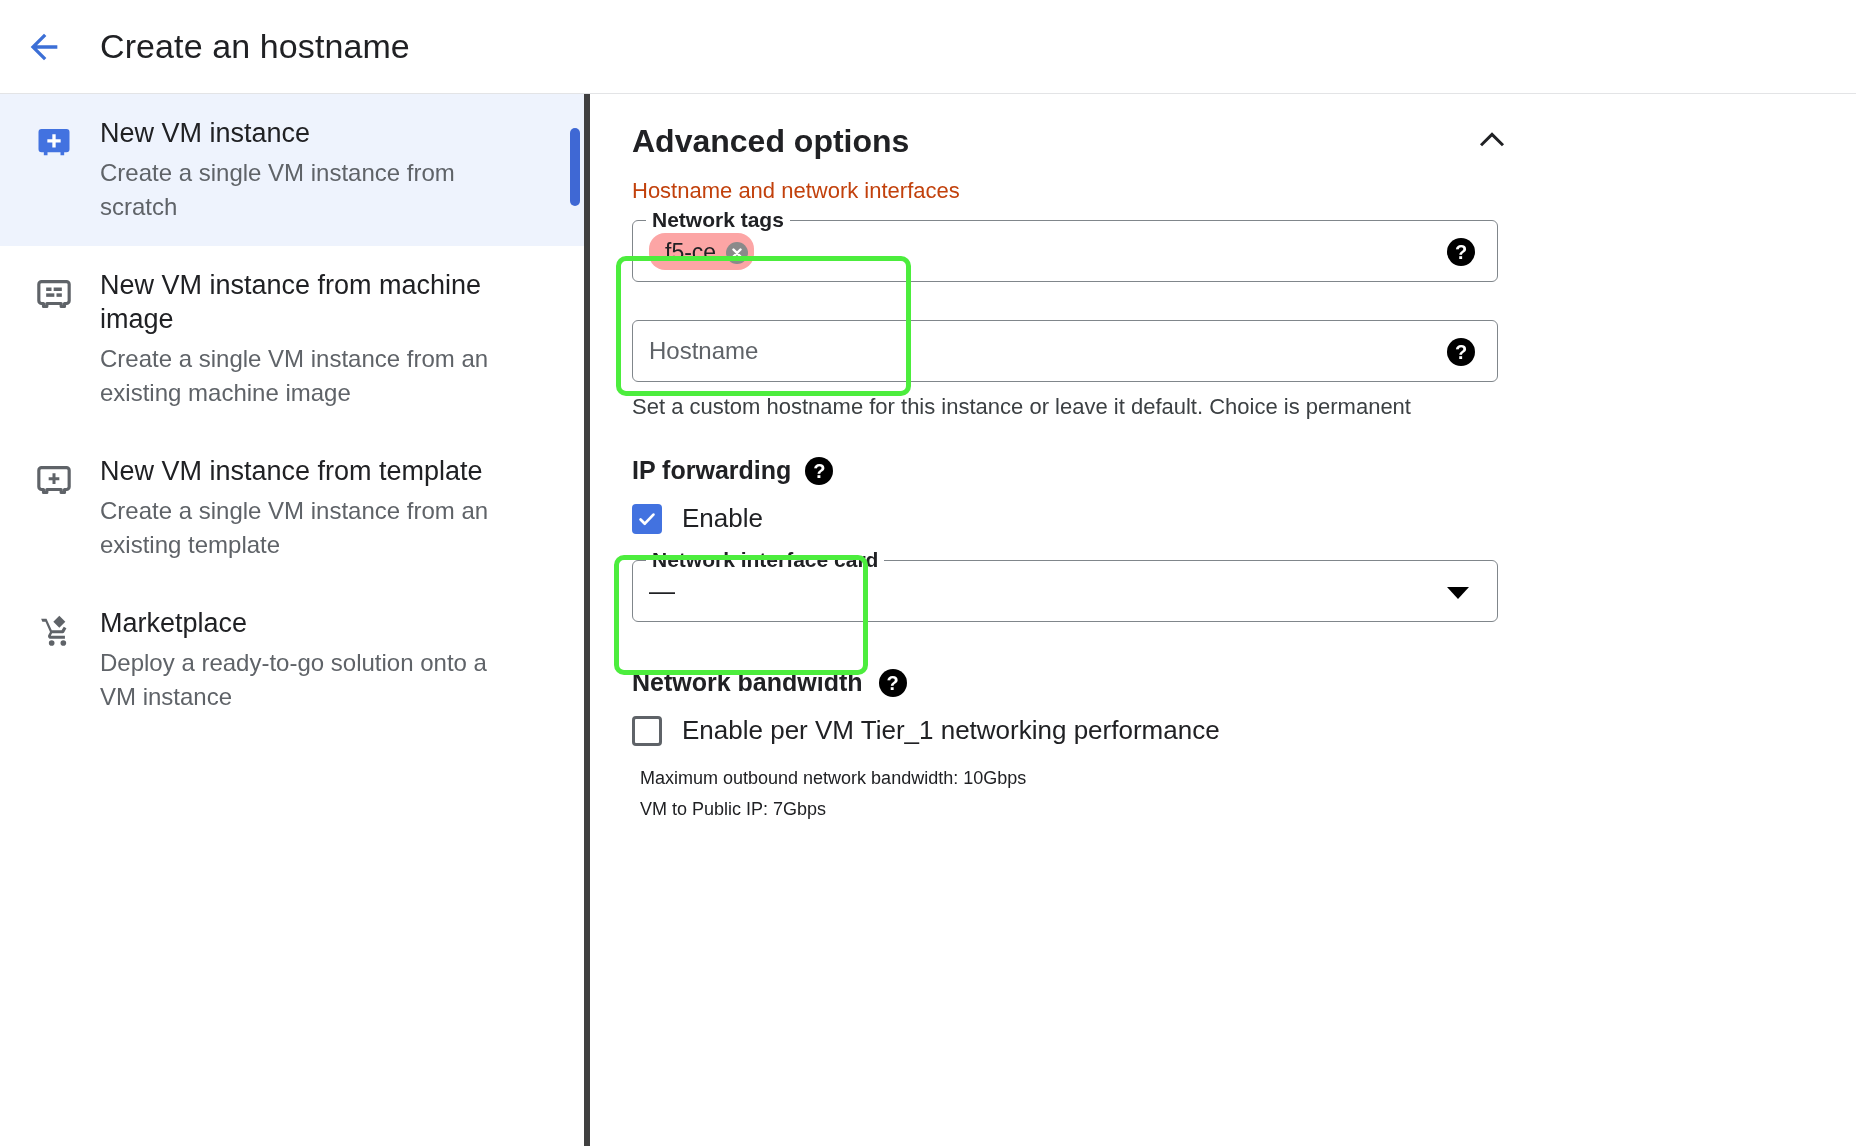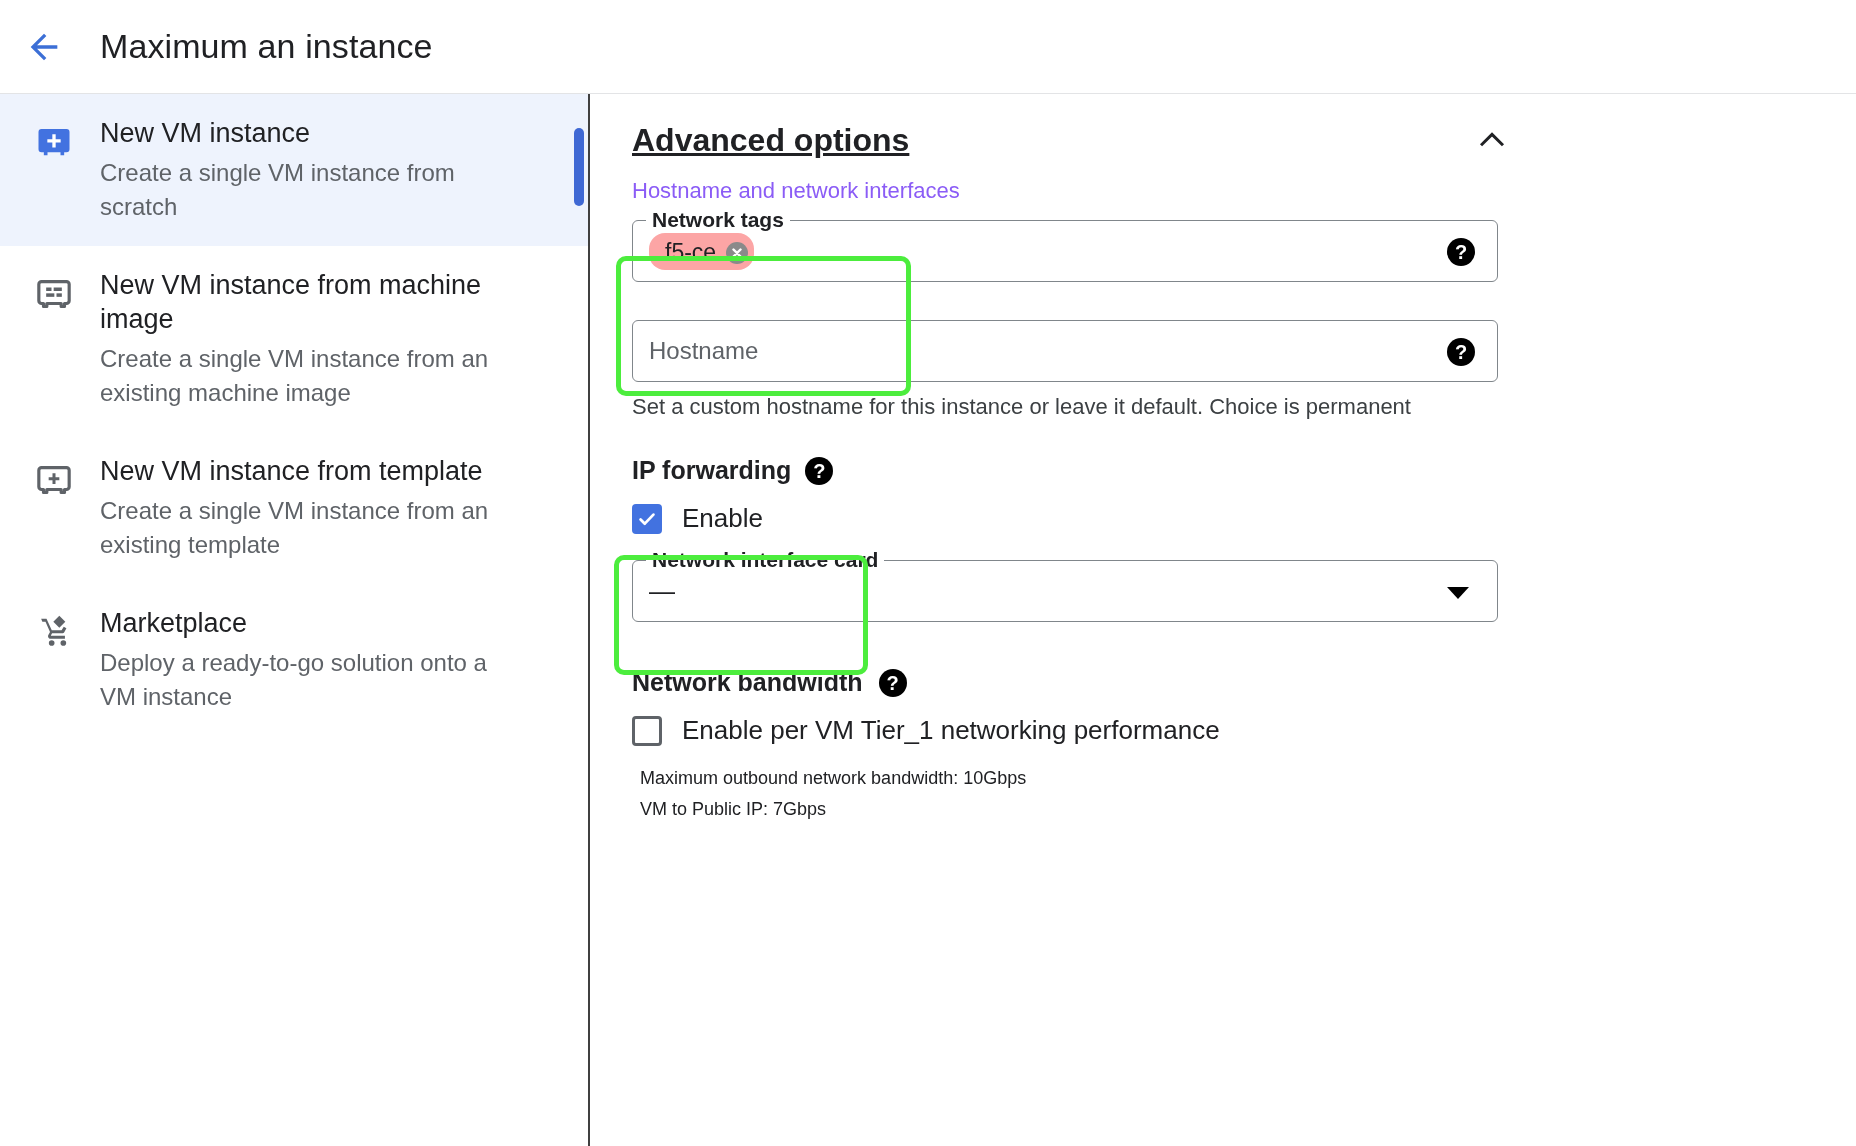--- a/index.html
+++ b/index.html
@@ -48,21 +48,21 @@
   .body-wrap {
     display: flex;
     height: 1052px;
     box-sizing: border-box;
   }
 
   
   .sidebar {
     width: 590px;
     flex: 0 0 590px;
-    border-right: 2px solid #404040;
+    border-right: 6px solid #404040;
     box-sizing: border-box;
     background: #fff;
     padding-top: 0;
   }
   .nav-item {
     position: relative;
     display: flex;
     align-items: flex-start;
     padding: 22px 26px 22px 30px;
     box-sizing: border-box;
@@ -110,25 +110,24 @@
 
   
   .content {
     flex: 1;
     padding: 26px 0 0 42px;
     box-sizing: border-box;
     position: relative;
   }
   .section-head {
     display: flex;
-    align-items: center;
+    align-items: flex-end;
     justify-content: space-between;
     width: 880px;
     cursor: pointer;
-    text-decoration: underline;
   }
   .section-head.advanced { margin-bottom: 18px; }
   .h-adv {
     font-size: 32px;
     font-weight: 700;
     color: #202124;
   }
   .h-net {
     font-size: 32px;
     font-weight: 400;
@@ -136,21 +135,21 @@
   }
   .chev {
     width: 40px;
     height: 40px;
     display: flex;
     align-items: center;
     justify-content: center;
   }
   .sub-label {
     font-size: 22px;
-    color: #8b5cf6;
+    color: #c2410c;
     margin-top: 8px;
     margin-bottom: 2px;
   }
 
   
   .field {
     position: relative;
     width: 866px;
     height: 62px;
     border: 1px solid #80868b;
@@ -302,21 +301,21 @@
 <body>
 
 <div class="header">
   <div class="back-btn">
     <span>
       <svg width="40" height="40" viewBox="0 0 24 24" fill="#3c6fd6">
         <path d="M20 11H7.83l5.59-5.59L12 4l-8 8 8 8 1.41-1.41L7.83 13H20v-2z"></path>
       </svg>
     </span>
   </div>
-  <div class="page-title">Maximum an instance</div>
+  <div class="page-title">Create an hostname</div>
 </div>
 
 <div class="body-wrap">
 
   <div class="sidebar">
 
     <div class="nav-item selected">
       <div class="nav-icon">
         <svg width="40" height="40" viewBox="0 0 24 24">
           <path d="M4.5 4.2h15a1.8 1.8 0 0 1 1.8 1.8v10.3a1.8 1.8 0 0 1-1.8 1.8h-1.4v1.9h-2.2v-1.9H8.1v1.9H5.9v-1.9H4.5a1.8 1.8 0 0 1-1.8-1.8V6a1.8 1.8 0 0 1 1.8-1.8z" fill="#4272e0"></path>

